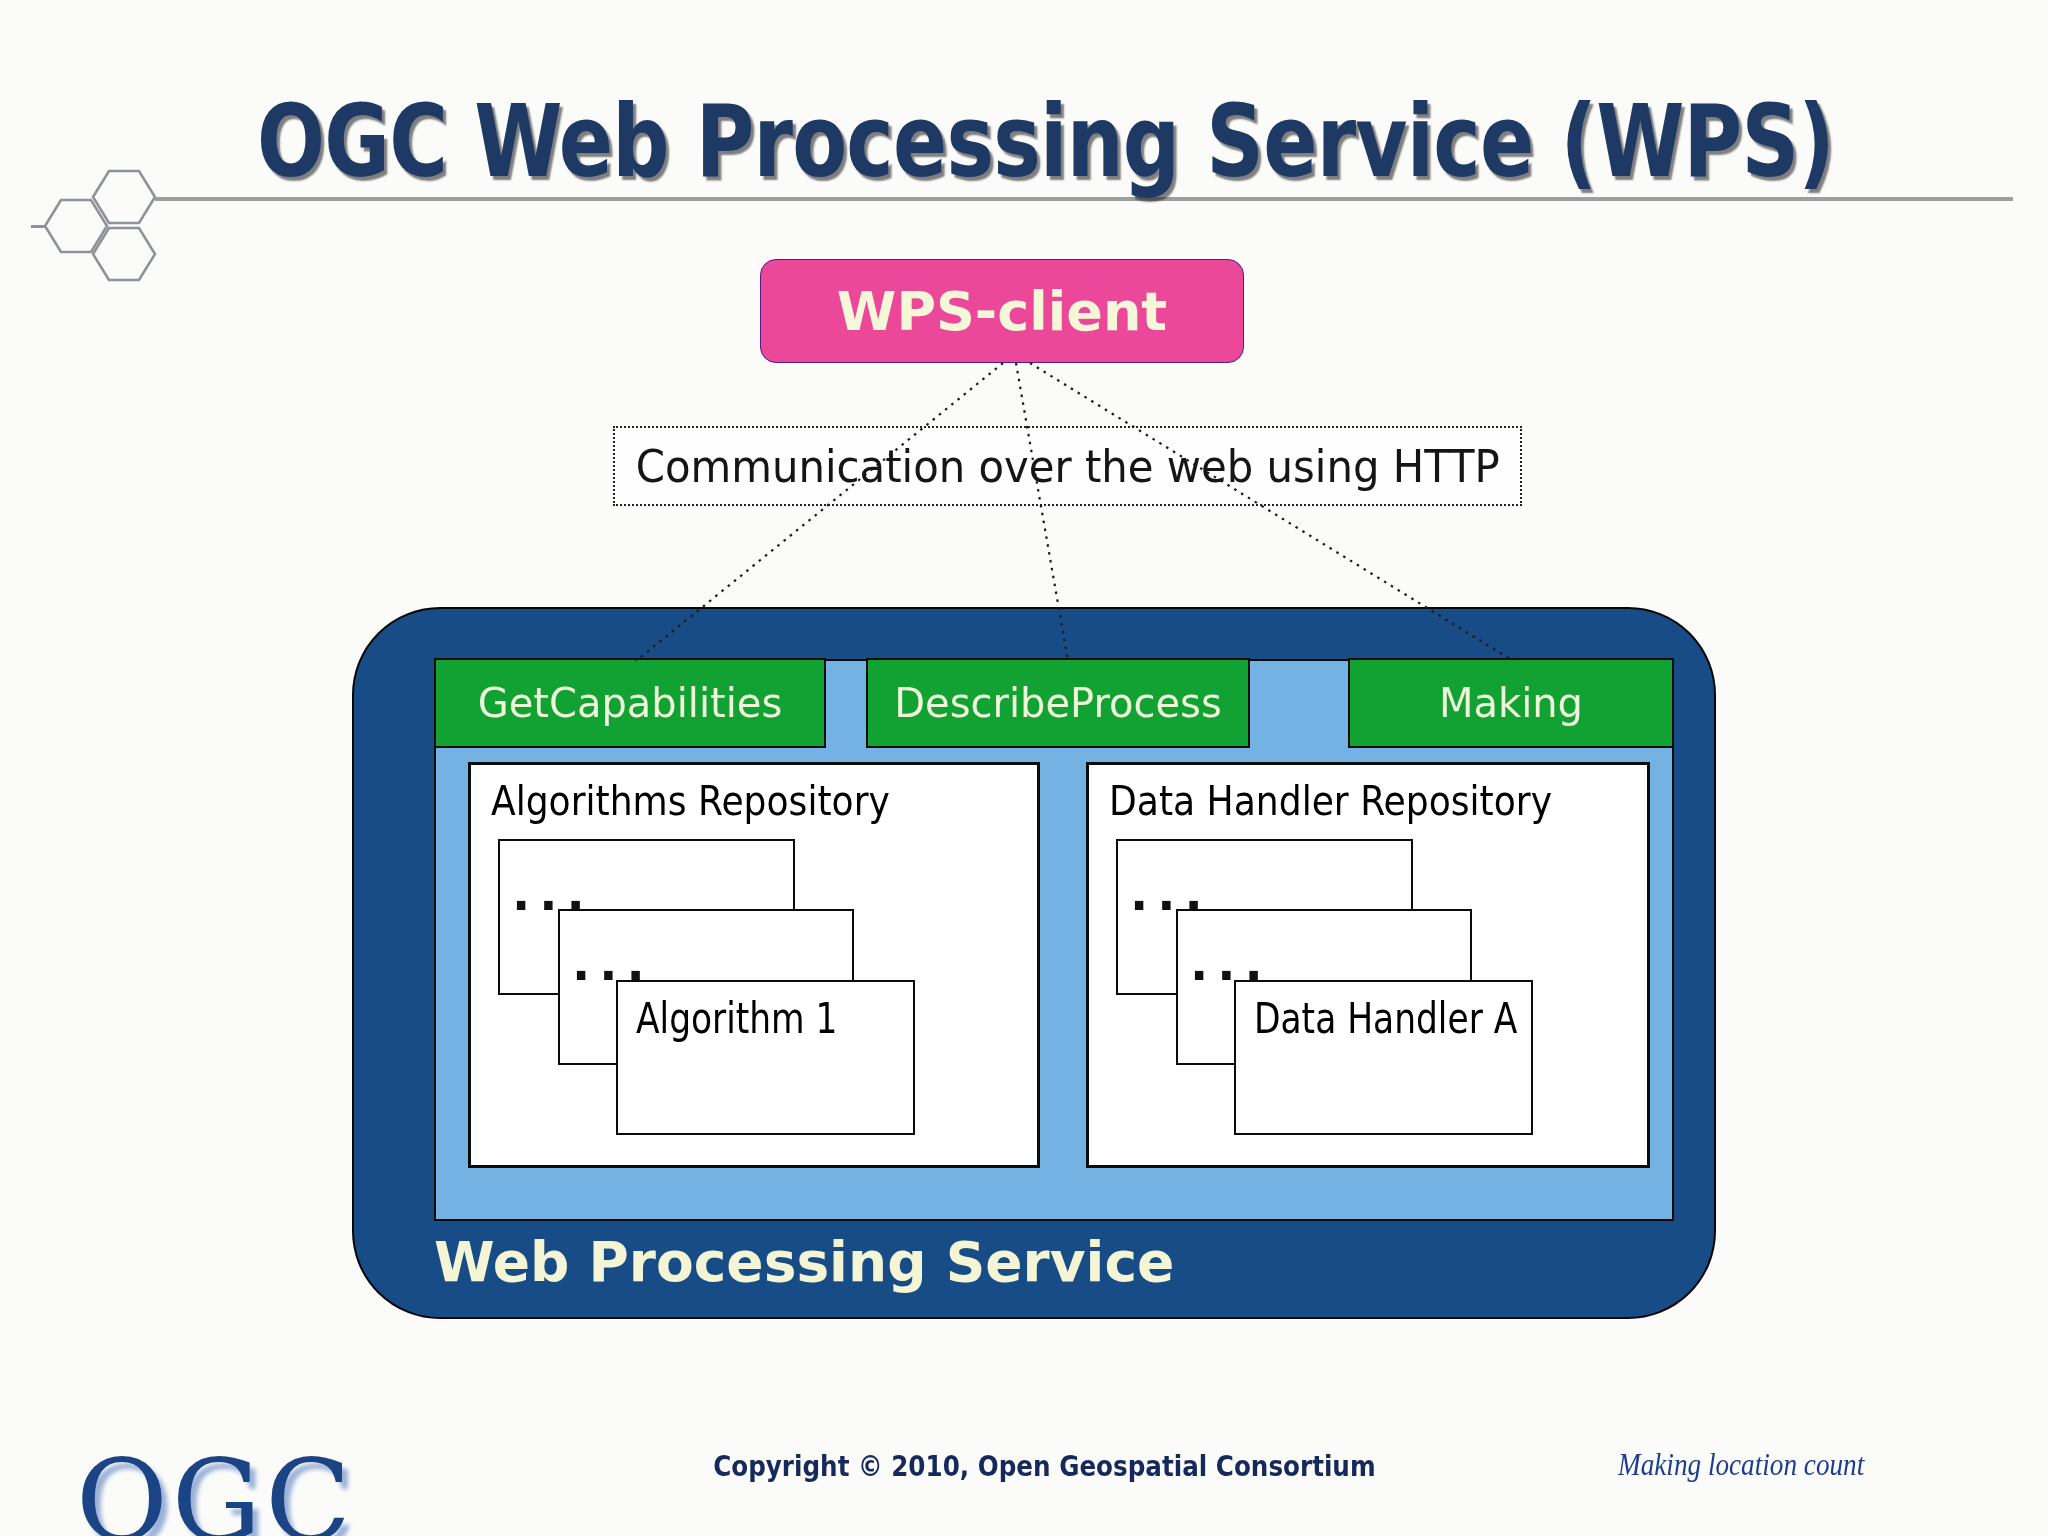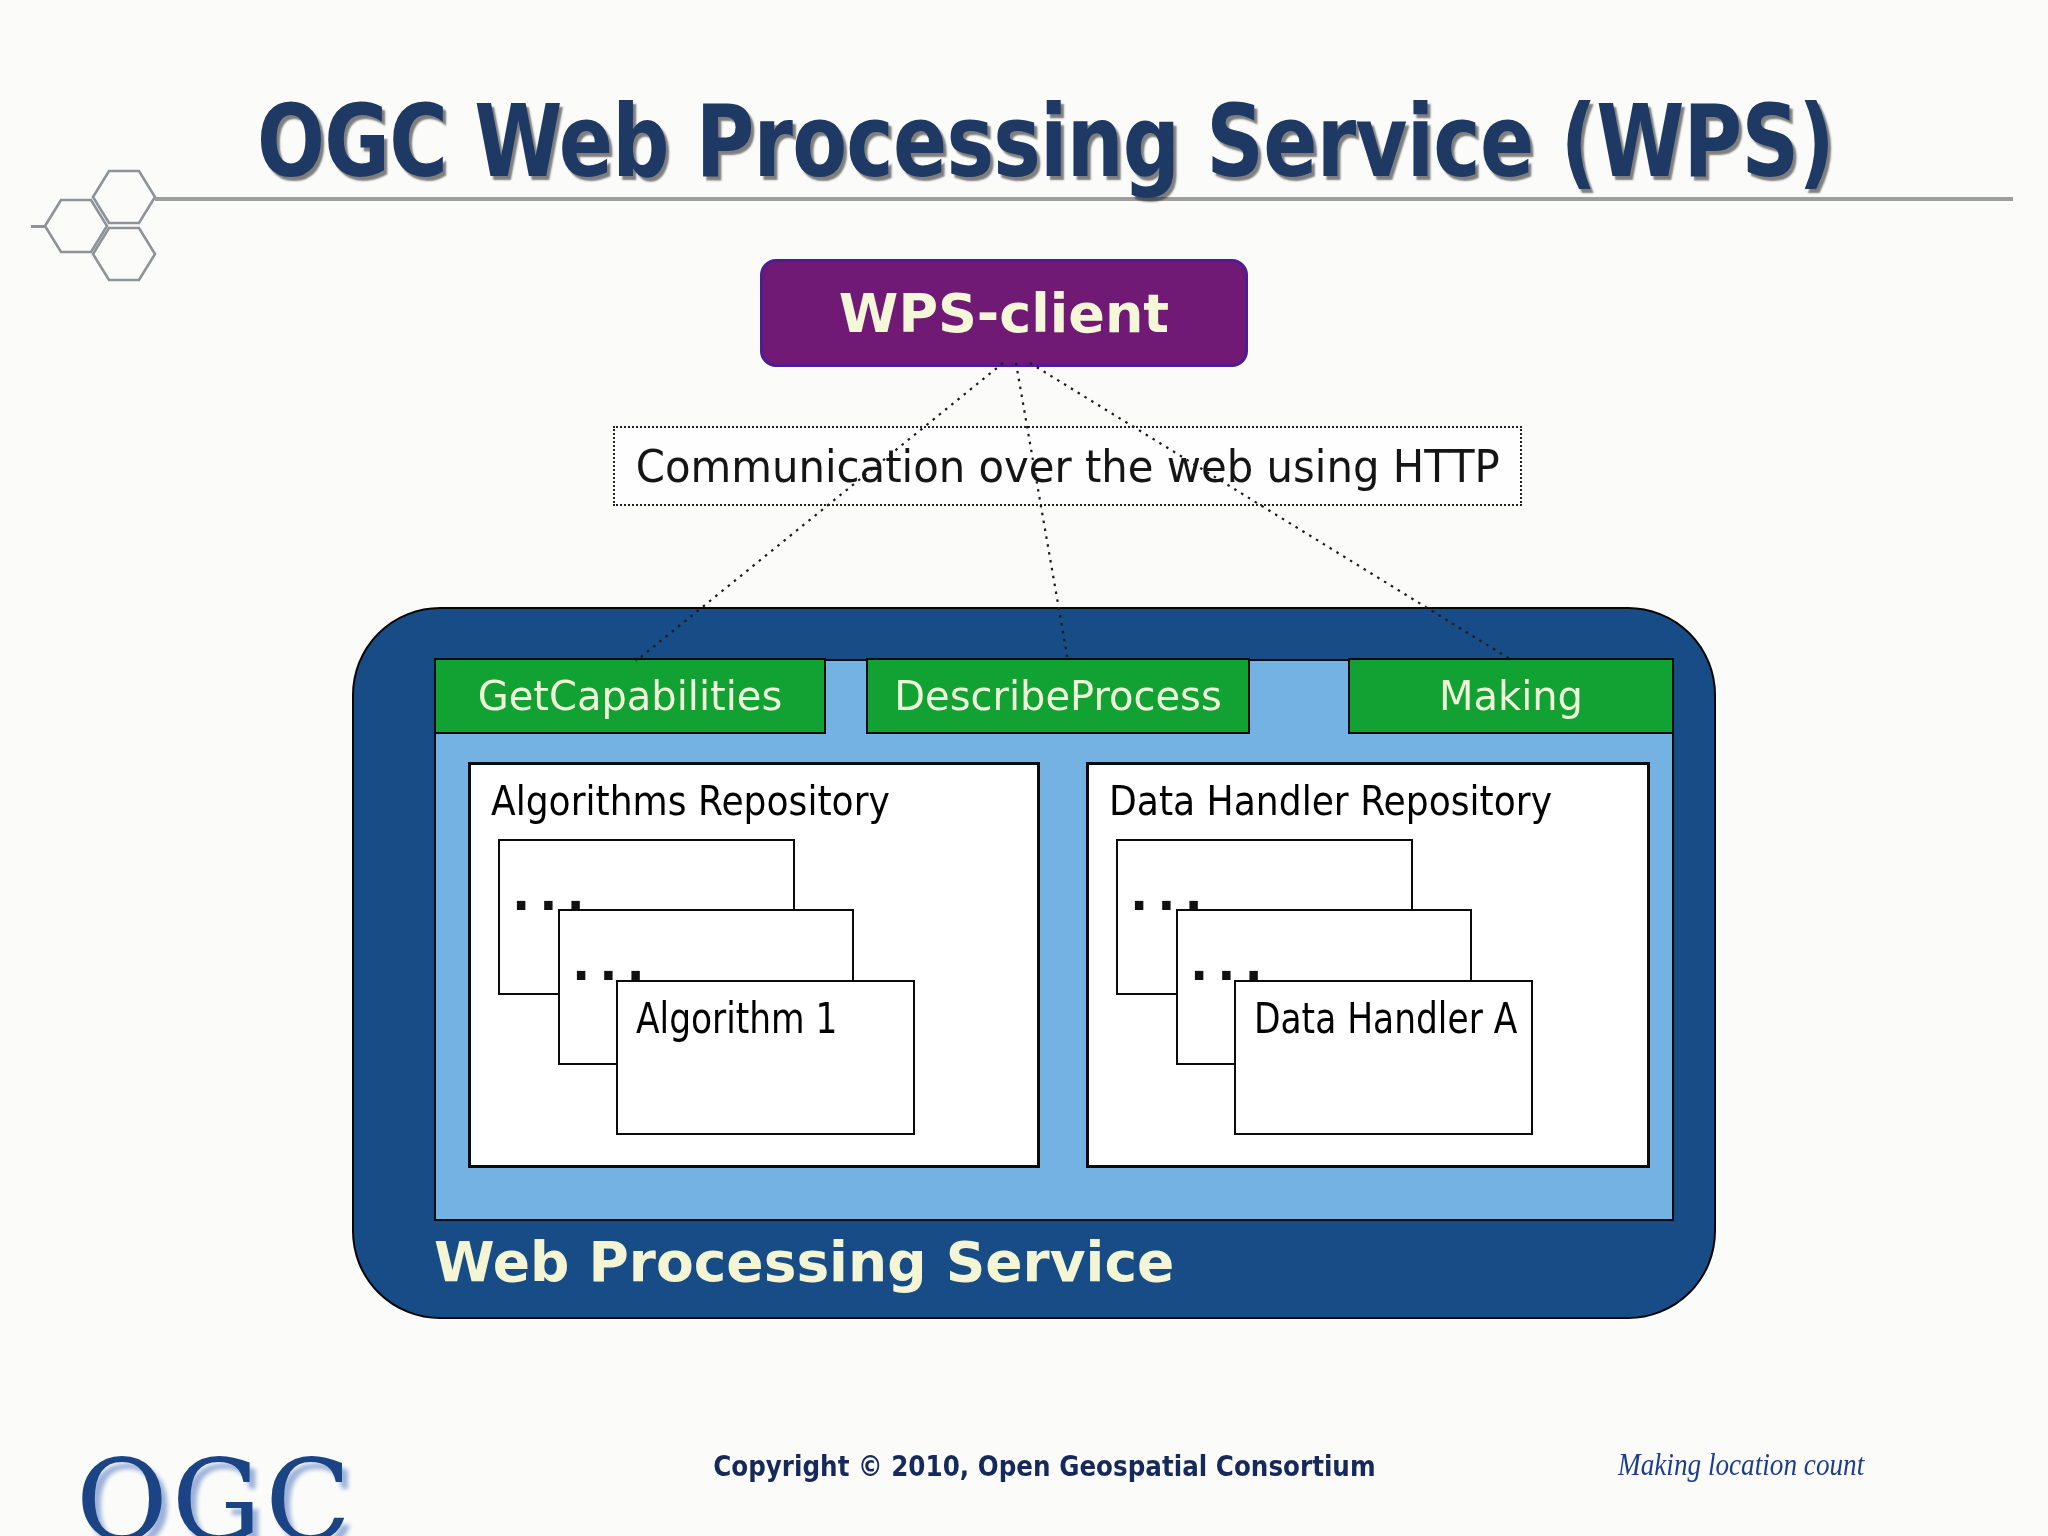--- a/index.html
+++ b/index.html
@@ -16,42 +16,42 @@
     transform:scaleX(0.80);transform-origin:center;
     text-shadow:4px 4px 2px rgba(25,25,25,0.55);
     letter-spacing:-1px;
   }
   .rule{position:absolute;left:155px;top:197px;width:1858px;height:4px;background:#9C9EA0;}
   .rule-tick{position:absolute;left:31px;top:225px;width:14px;height:3px;background:#8E9398;}
   .hexlogo{position:absolute;left:20px;top:160px;}
   
   .client-box{
     position:absolute;left:760px;top:259px;width:482px;height:102px;
-    background:#701a75;border:3px solid #4c1d95;border-radius:16px;
+    background:#ec4899;border:1px solid #4c1d95;border-radius:16px;
     display:flex;align-items:center;justify-content:center;
   }
   .client-box span{font-size:54px;font-weight:bold;color:#F4F7D8;}
   
   .comm-box{
     position:absolute;left:613px;top:426px;width:905px;height:76px;
     background:#FEFEFE;border:2.5px dotted #222;
     display:flex;align-items:center;justify-content:center;z-index:2;
   }
   .comm-box span{font-size:44px;color:#151515;white-space:nowrap;transform:scaleX(0.95);}
   
   .wps-container{
     position:absolute;left:352px;top:607px;width:1360px;height:708px;
     background:#174C86;border:2.5px solid #060606;border-radius:88px;z-index:1;
   }
   .inner-panel{
     position:absolute;left:434px;top:659px;width:1240px;height:562px;
     background:#74B2E4;border:2px solid #0A0A0A;box-sizing:border-box;z-index:1;
   }
   .op-box{
-    position:absolute;top:658px;height:76px;box-sizing:border-box;
+    position:absolute;top:658px;height:90px;box-sizing:border-box;
     background:#12A233;border:2.5px solid #0C0C0C;
     display:flex;align-items:center;justify-content:center;z-index:3;
   }
   .op-box span{font-size:40px;color:#EEF5D9;white-space:nowrap;}
   .op-get{left:434px;width:392px;}
   .op-describe{left:866px;width:384px;}
   .op-execute{left:1348px;width:326px;}
   
   .repo{
     position:absolute;top:762px;height:406px;background:#FFFFFF;

